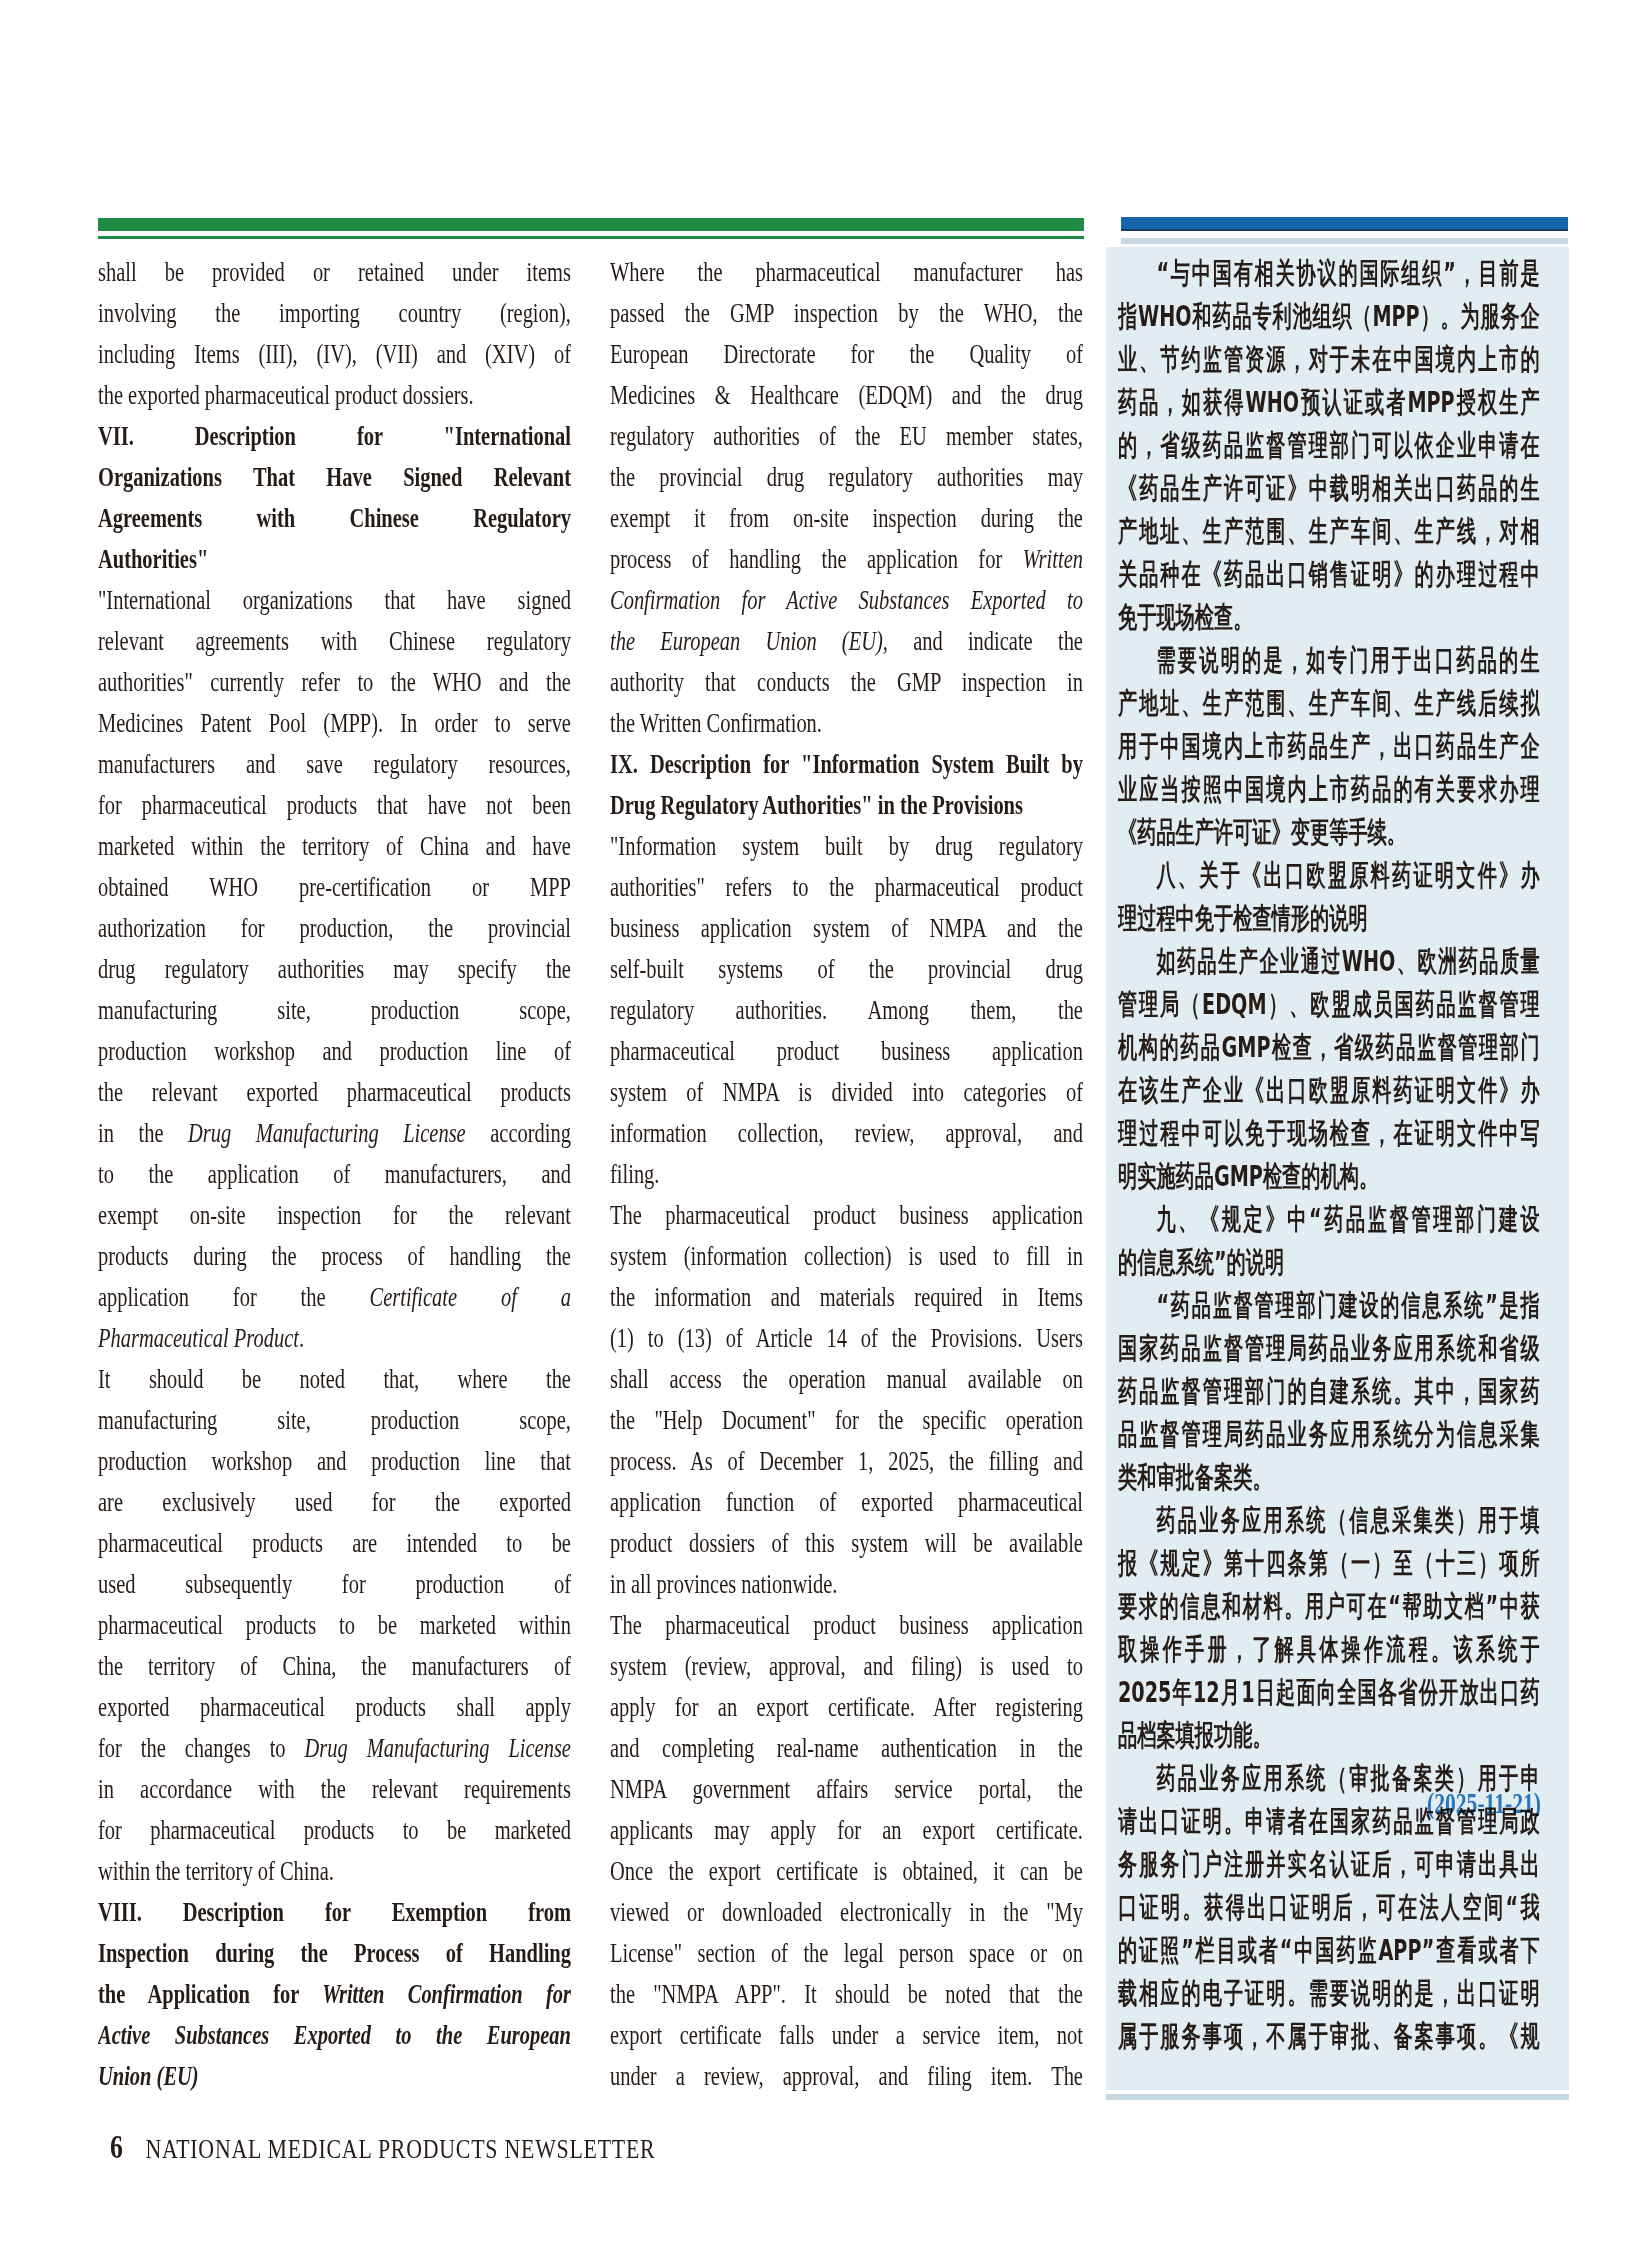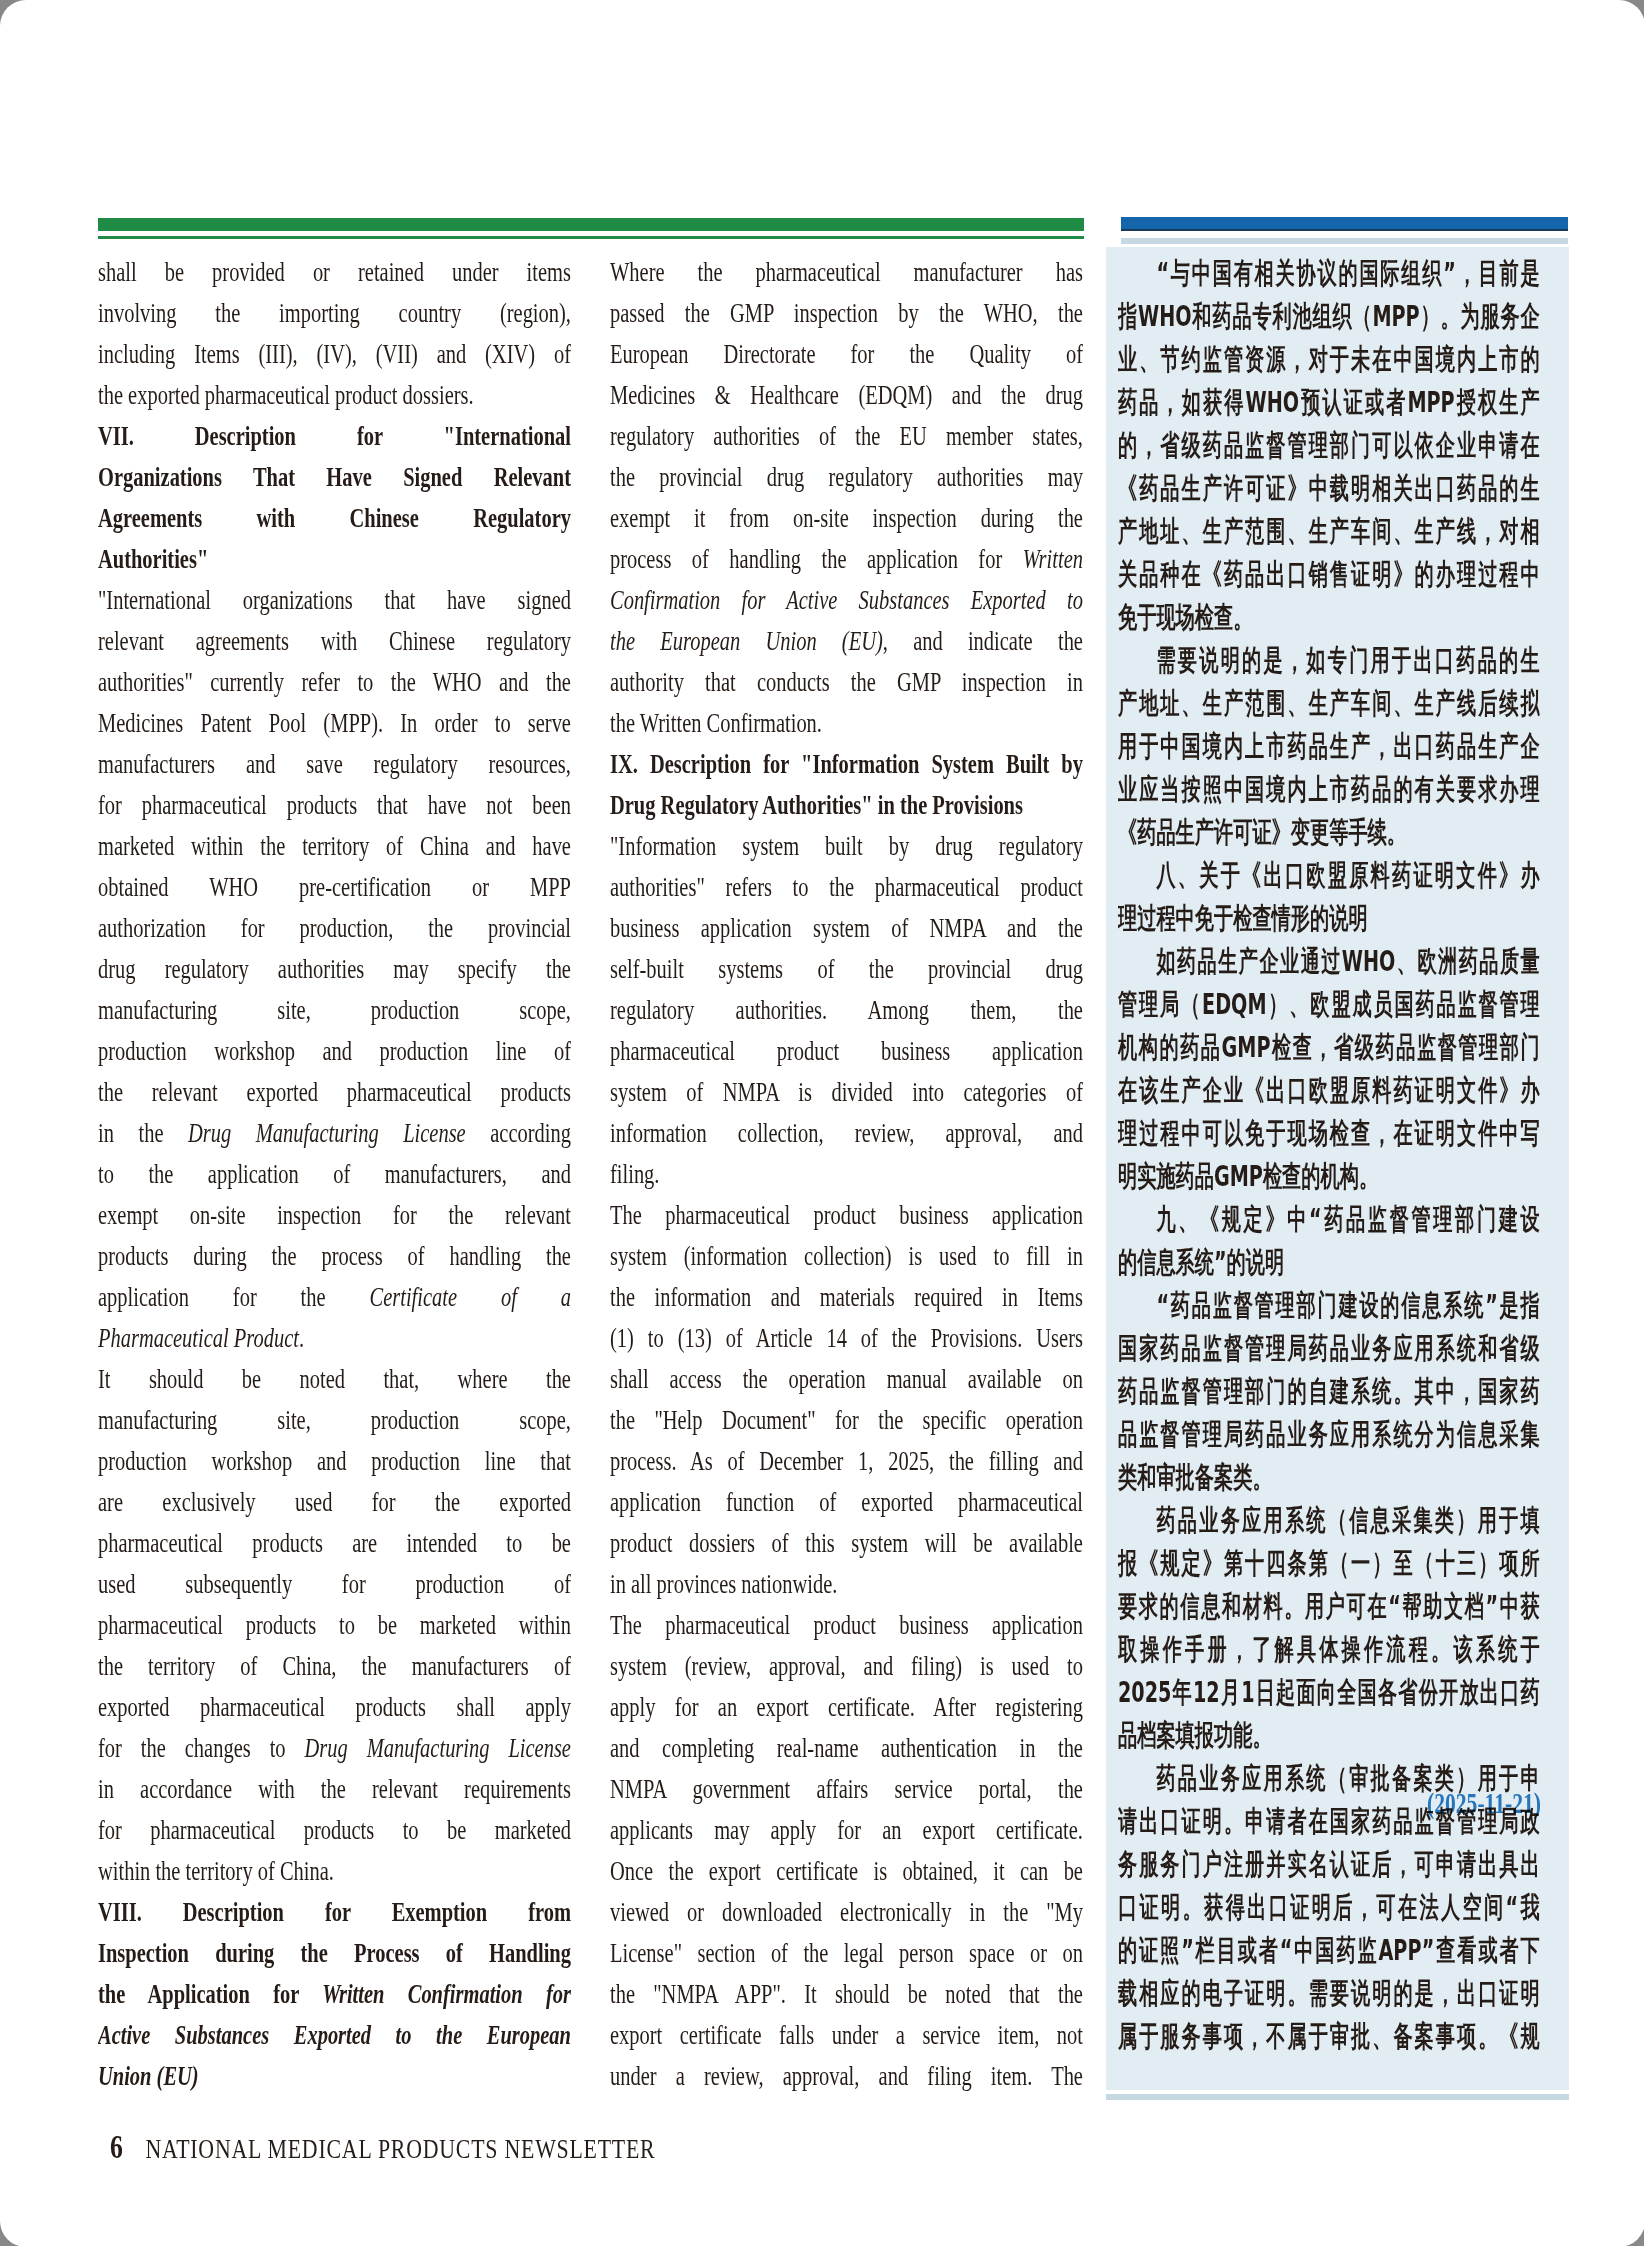--- a/index.html
+++ b/index.html
@@ -3,21 +3,20 @@
 <meta charset="utf-8">
 <style>
   html,body{margin:0;padding:0;background:#888;}
   .page{
     position:relative;
     width:1645px;height:2247px;
     background:#ffffff;
     overflow:hidden;
     font-family:"Liberation Serif", serif;
     color:var(--text,#261c17);
-    border-radius:26px;
   }
   
   .rule-green{position:absolute;left:98px;top:218px;width:986px;height:12.7px;background:var(--green_bar,#1f8b45);}
   .rule-green-thin{position:absolute;left:98px;top:236px;width:986px;height:2.9px;background:var(--green_bar,#1f8b45);}
   .rule-blue{position:absolute;left:1121px;top:217px;width:447px;height:11.8px;background:var(--blue_bar,#1465a9);border-bottom:2.9px solid var(--blue_bar_edge,#17395c);}
   .rule-pale{position:absolute;background:var(--panel_rule,#c6d8e2);}
   .rule-pale.top{left:1121px;top:238px;width:447px;height:5.9px;}
   .rule-pale.bottom{left:1106px;top:2094px;width:463px;height:5.9px;}
   .panel{position:absolute;left:1106px;top:247px;width:463px;height:1843px;background:var(--panel_bg,#e1edf3);}
 

